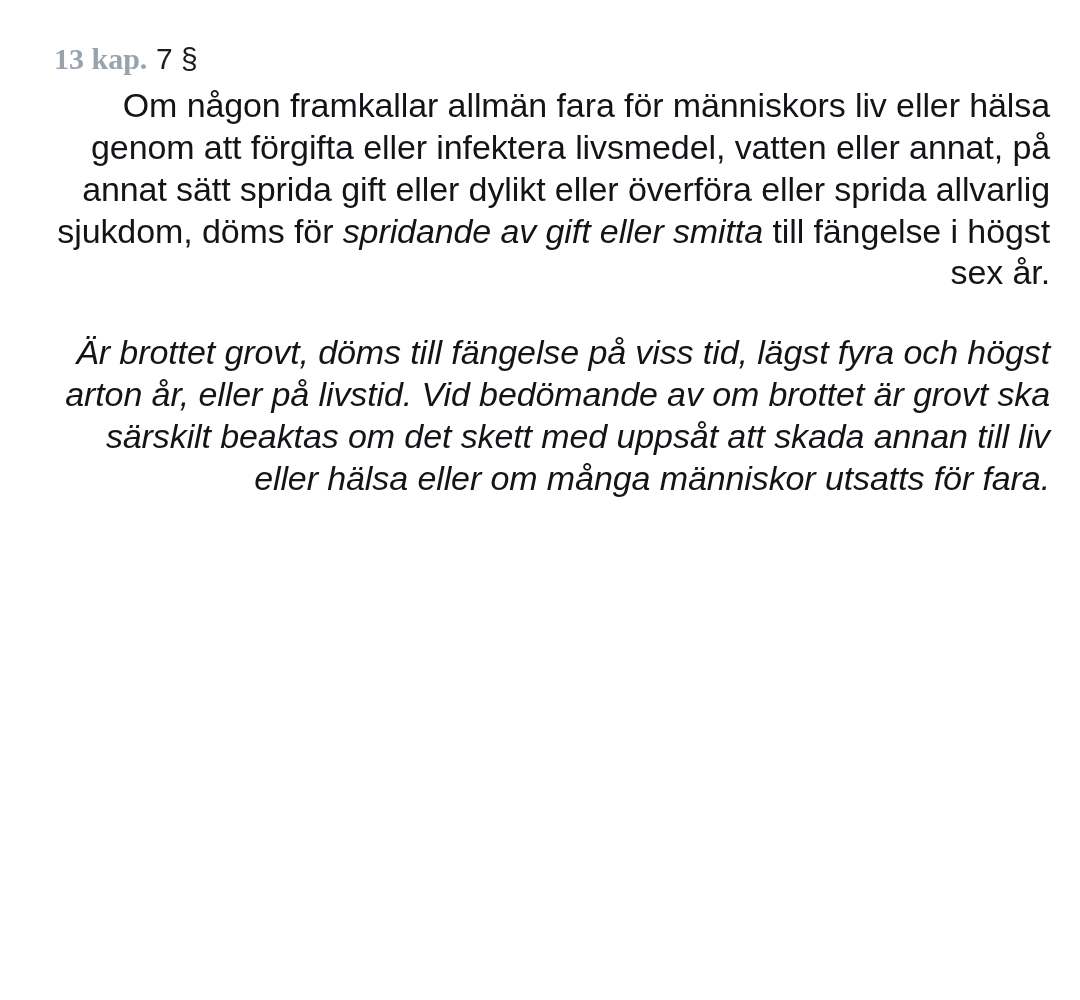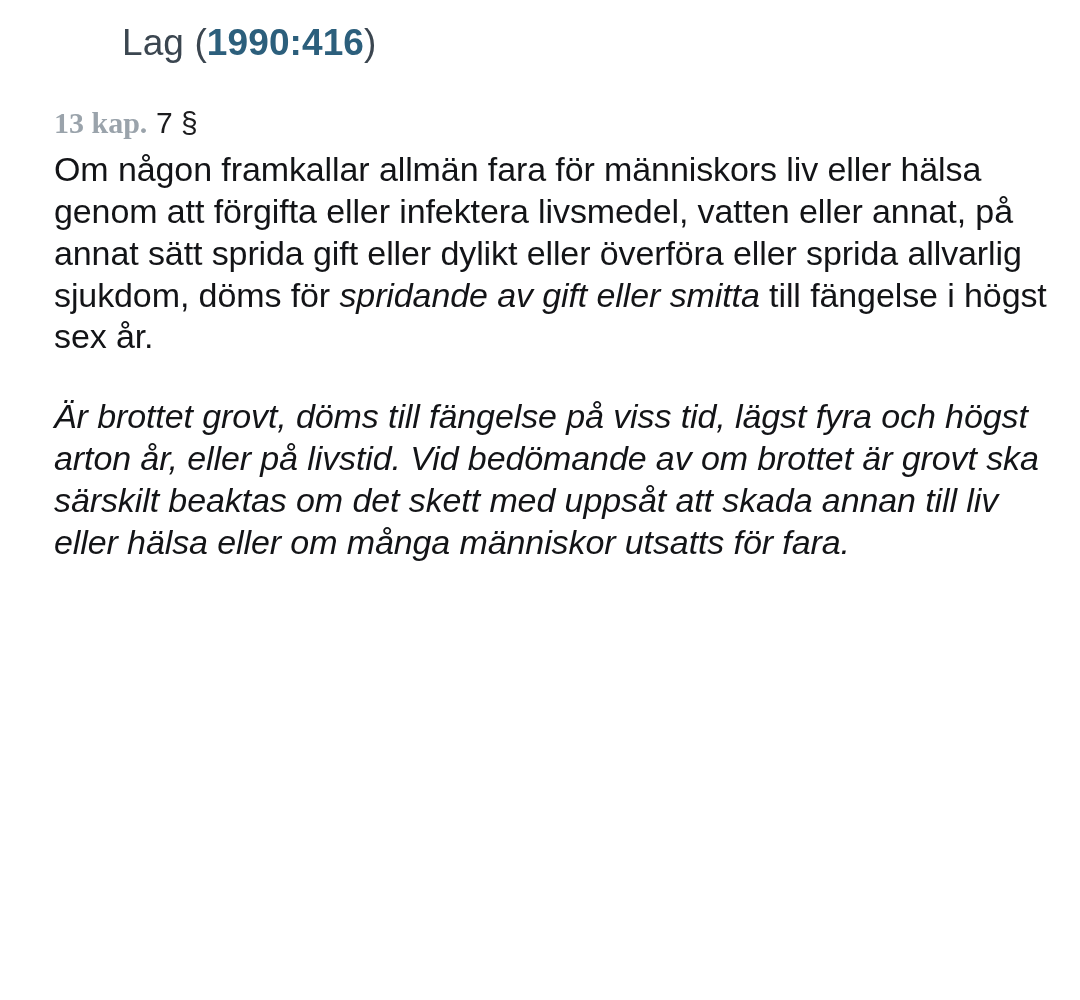--- a/index.html
+++ b/index.html
@@ -58,35 +58,35 @@
     color: #1c1c1e;
     font-size: 30px;
   }
 
   p.para {
     font-size: 34px;
     line-height: 1.23;
     margin: 0 0 18px 0;
     color: #131417;
     letter-spacing: -0.1px;
+    text-align: right;
   }
   p.para.second {
     margin-top: 38px;
     font-style: italic;
   }
   .crime-name {
     font-style: italic;
   }
 </style>
 </head>
 <body>
 
 <div class="page">
 
-  <h1 class="doc-title"><span>Lag (</span><span class="sfs-number">1990:416</span><span>)</span></h1>
 
   <div class="body-block">
 
     <div class="chapter-line"><span class="chapter">13 kap.</span> <span class="paragraph-sign">7 §</span></div>
 
     <p class="para first"><span>Om någon framkallar allmän fara för människors liv eller hälsa genom att förgifta eller infektera livsmedel, vatten eller annat, på annat sätt sprida gift eller dylikt eller överföra eller sprida allvarlig sjukdom, döms för </span><span class="crime-name">spridande av gift eller smitta</span><span> till fängelse i högst sex år.</span></p>
 
     <p class="para second">Är brottet grovt, döms till fängelse på viss tid, lägst fyra och högst arton år, eller på livstid. Vid bedömande av om brottet är grovt ska särskilt beaktas om det skett med uppsåt att skada annan till liv eller hälsa eller om många människor utsatts för fara.</p>
 
   </div>

